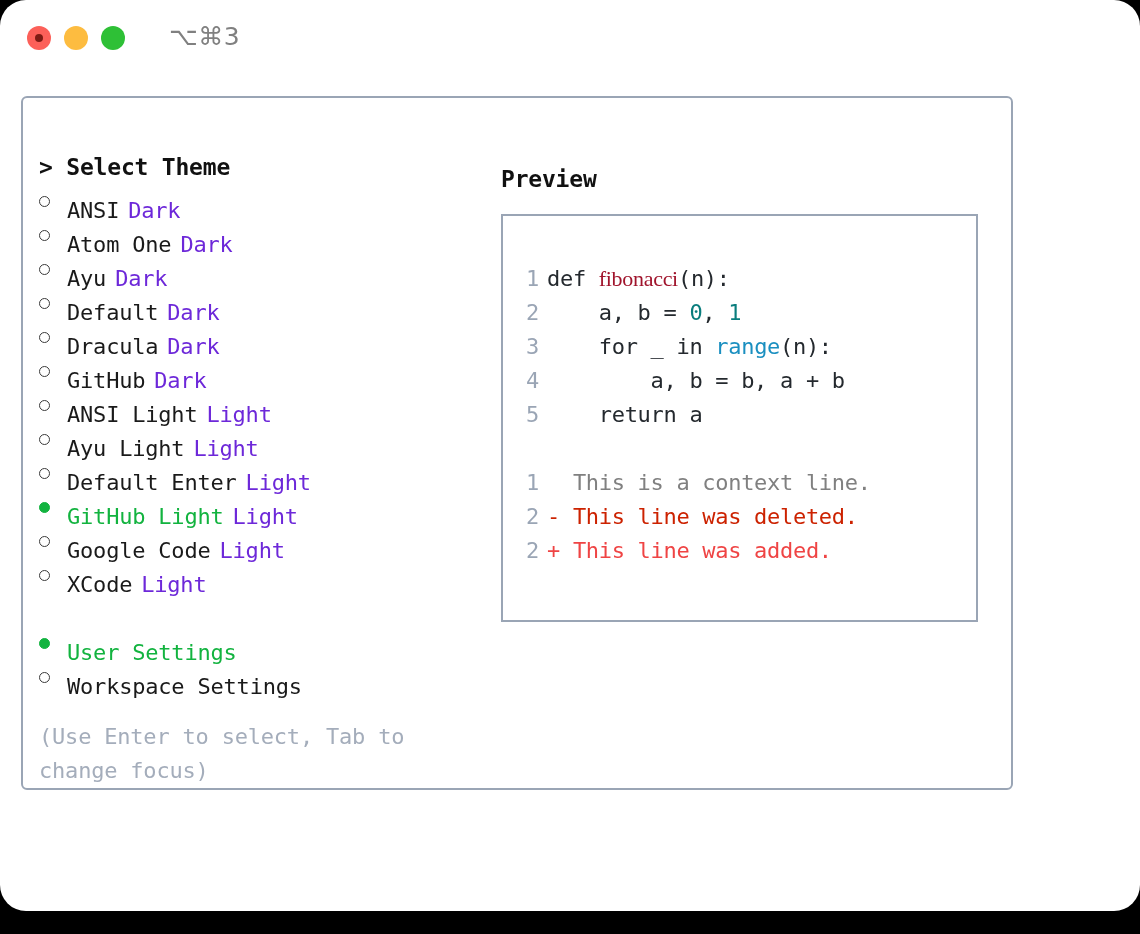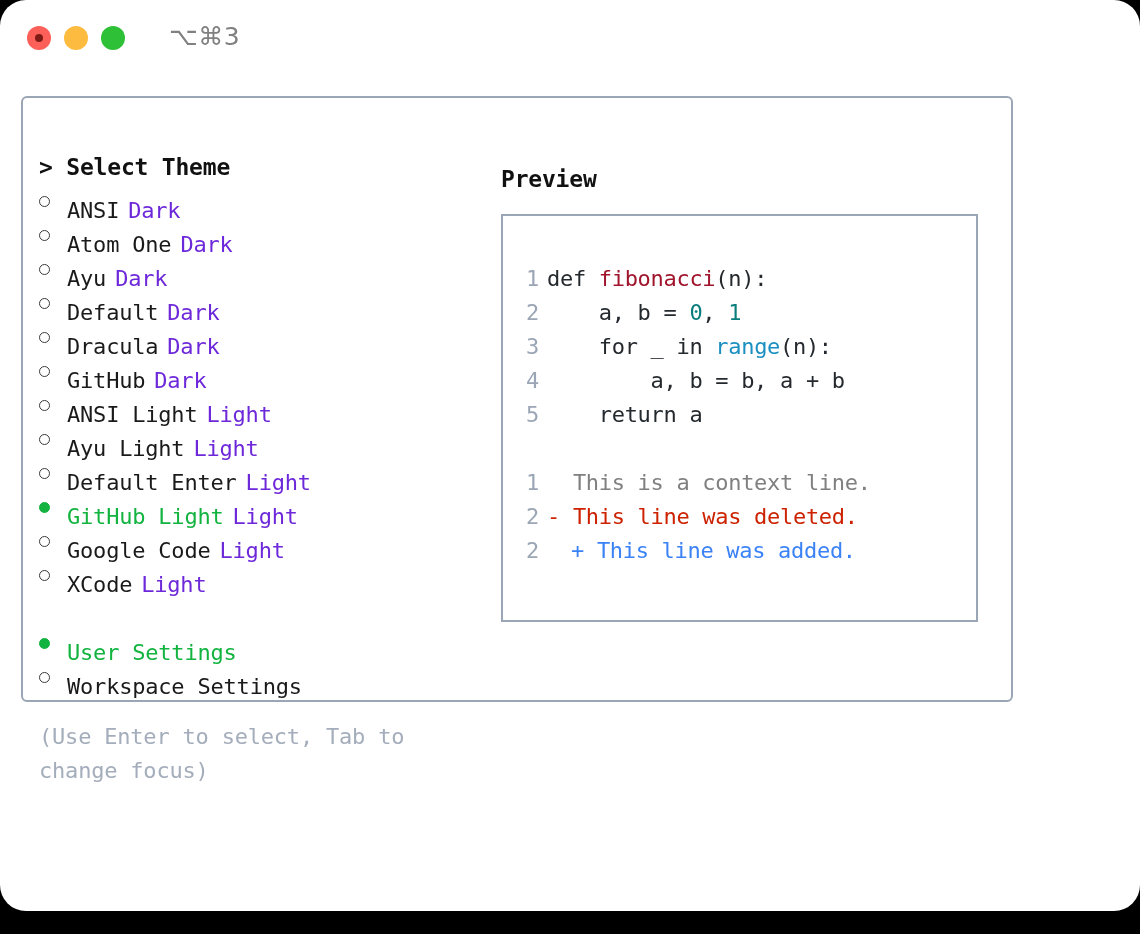--- a/index.html
+++ b/index.html
@@ -69,21 +69,21 @@
     font-family: "DejaVu Sans", sans-serif;
     white-space: pre;
   }
 
   
   .card {
     position: absolute;
     left: 21px;
     top: 96px;
     width: 992px;
-    height: 606px;
+    height: 694px;
     border: 2px solid #9aa5b5;
     border-radius: 6px;
     box-sizing: border-box;
   }
 
   
   .left-pane {
     position: absolute;
     left: 16px;
     top: 52px;
@@ -177,28 +177,28 @@
     flex: 0 0 44px;
     text-align: right;
     color: #9aa5b5;
     padding-right: 8px;
     box-sizing: border-box;
   }
   .code-text { color: #24292e; }
   .blank-line { height: 34px; }
 
   .tok-kw   { color: #24292e; }
-  .tok-fn   { color: #a0142c; }
+  .tok-fn   { color: #a0142c; font-family: Liberation Serif, serif; }
   .tok-num  { color: #0a7d7d; }
   .tok-call { color: #1a8fc0; text-align: center; }
   .tok-plain{ color: #24292e; }
 
   .diff-context .code-text { color: #808080; }
   .diff-del .code-text     { color: #cc2200; text-align: center; }
-  .diff-add .code-text     { color: #3b82f6; margin-left: 24px; }
+  .diff-add .code-text     { color: #ef4444; }
 </style>
 </head>
 <body>
 
 <div class="window">
 
   <div class="titlebar">
     <div class="lights">
       <span class="light light-red"></span>
       <span class="light light-yellow"></span>

